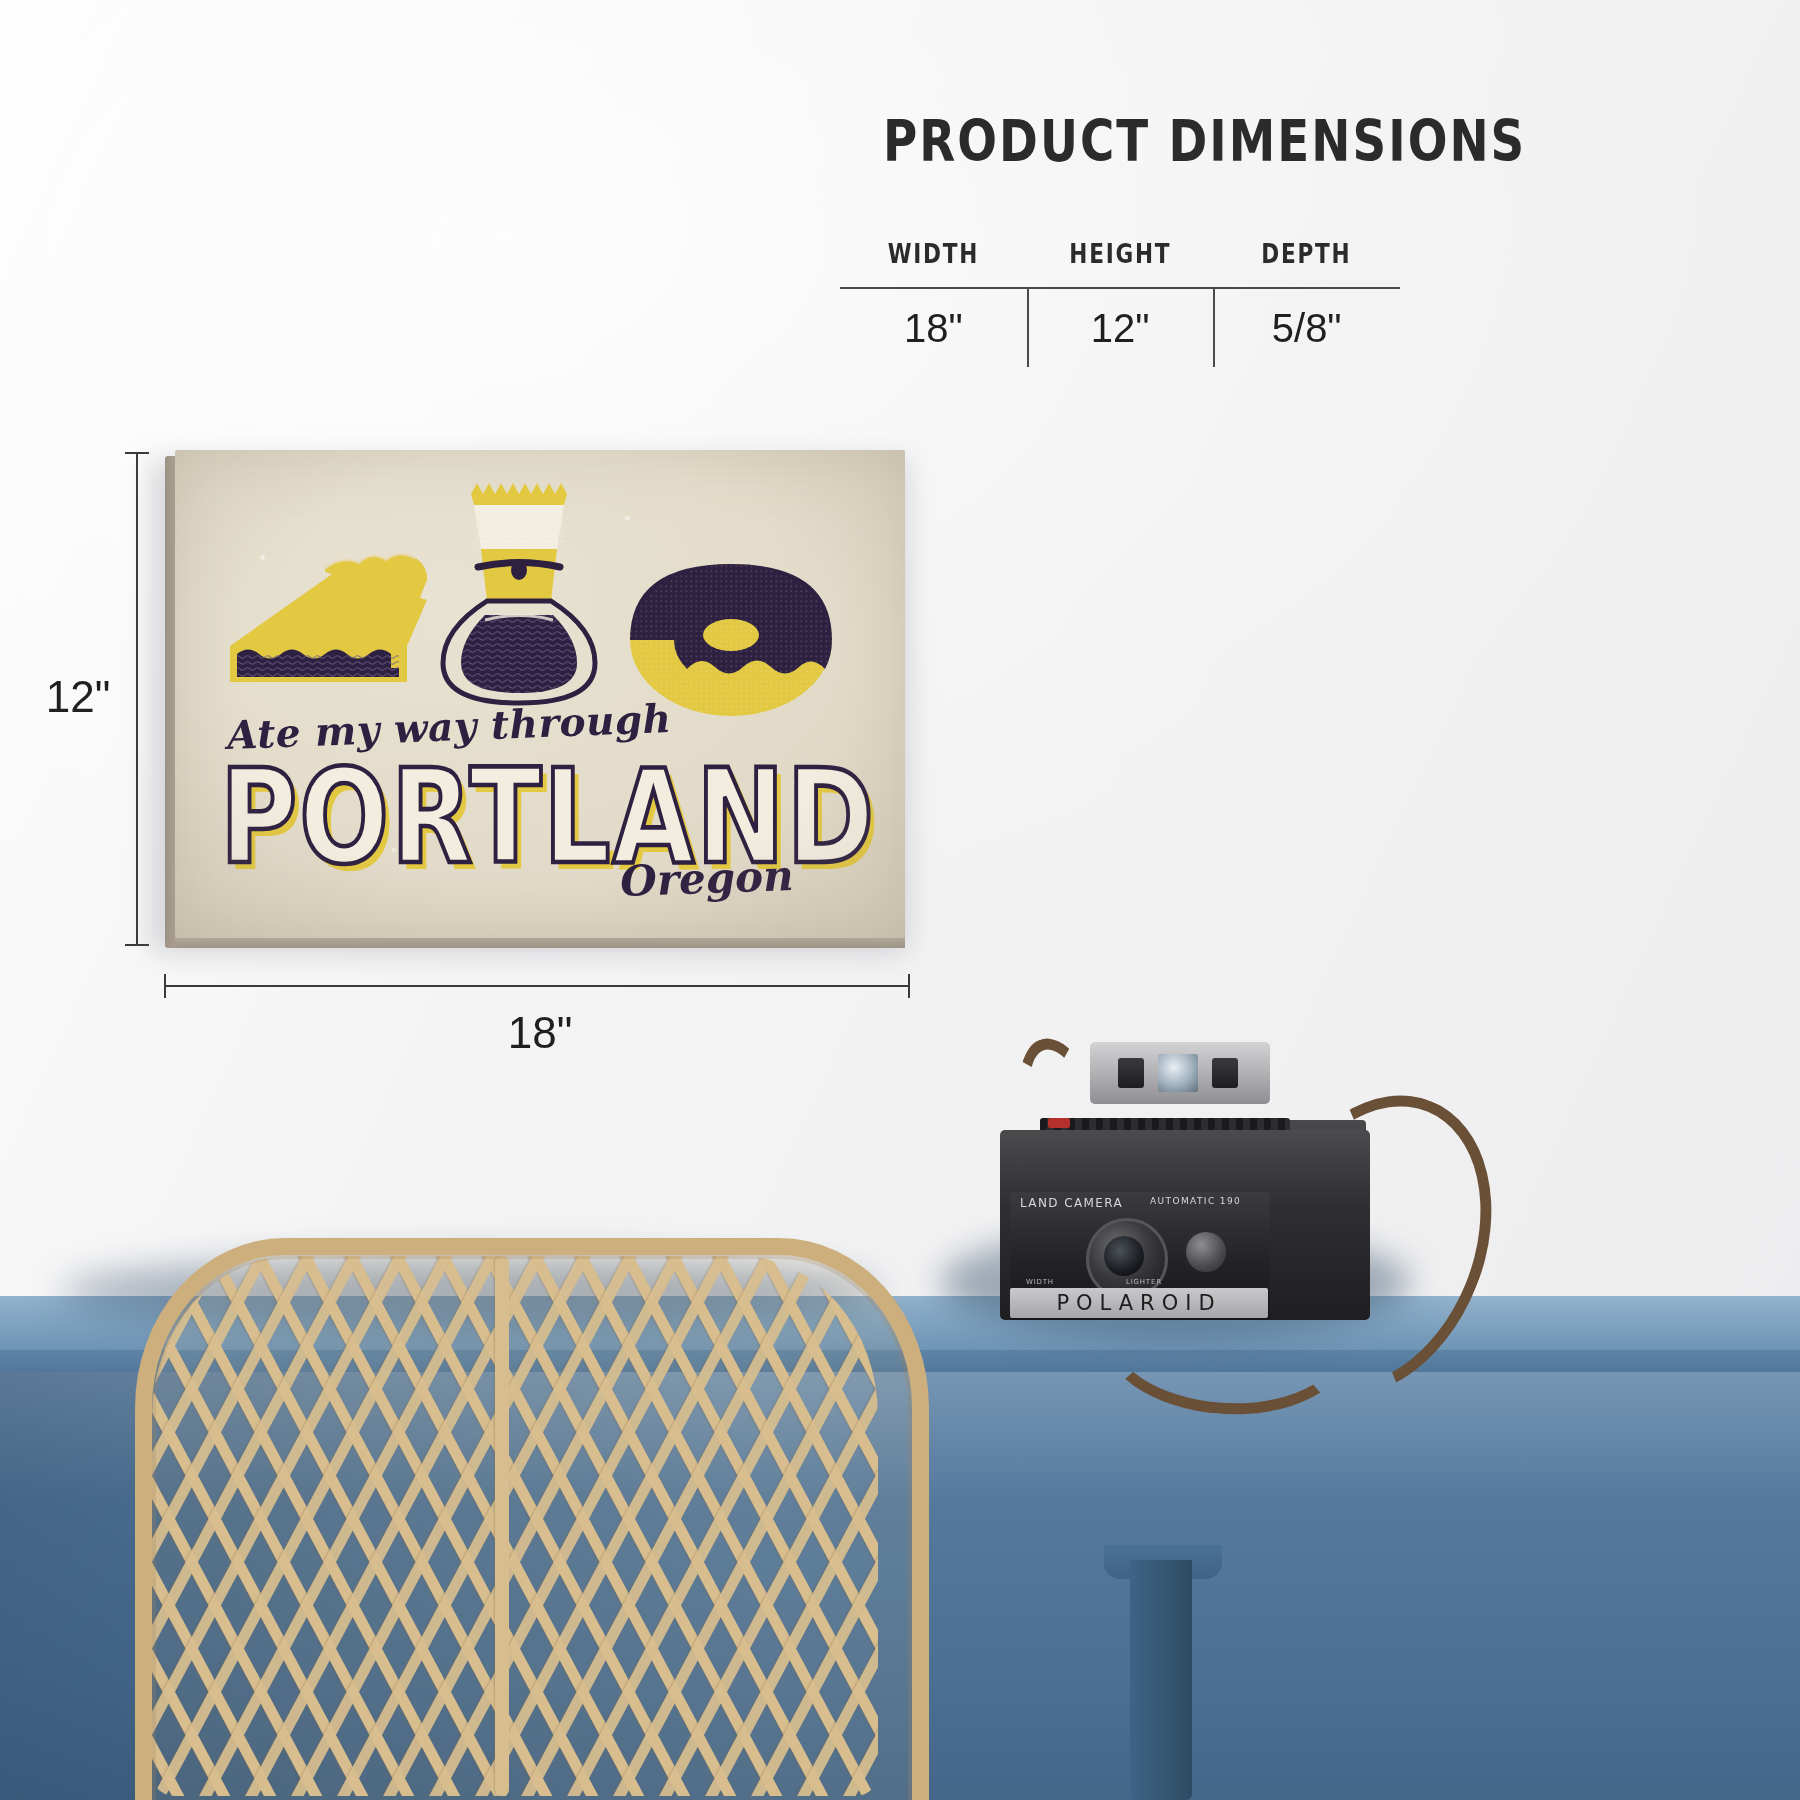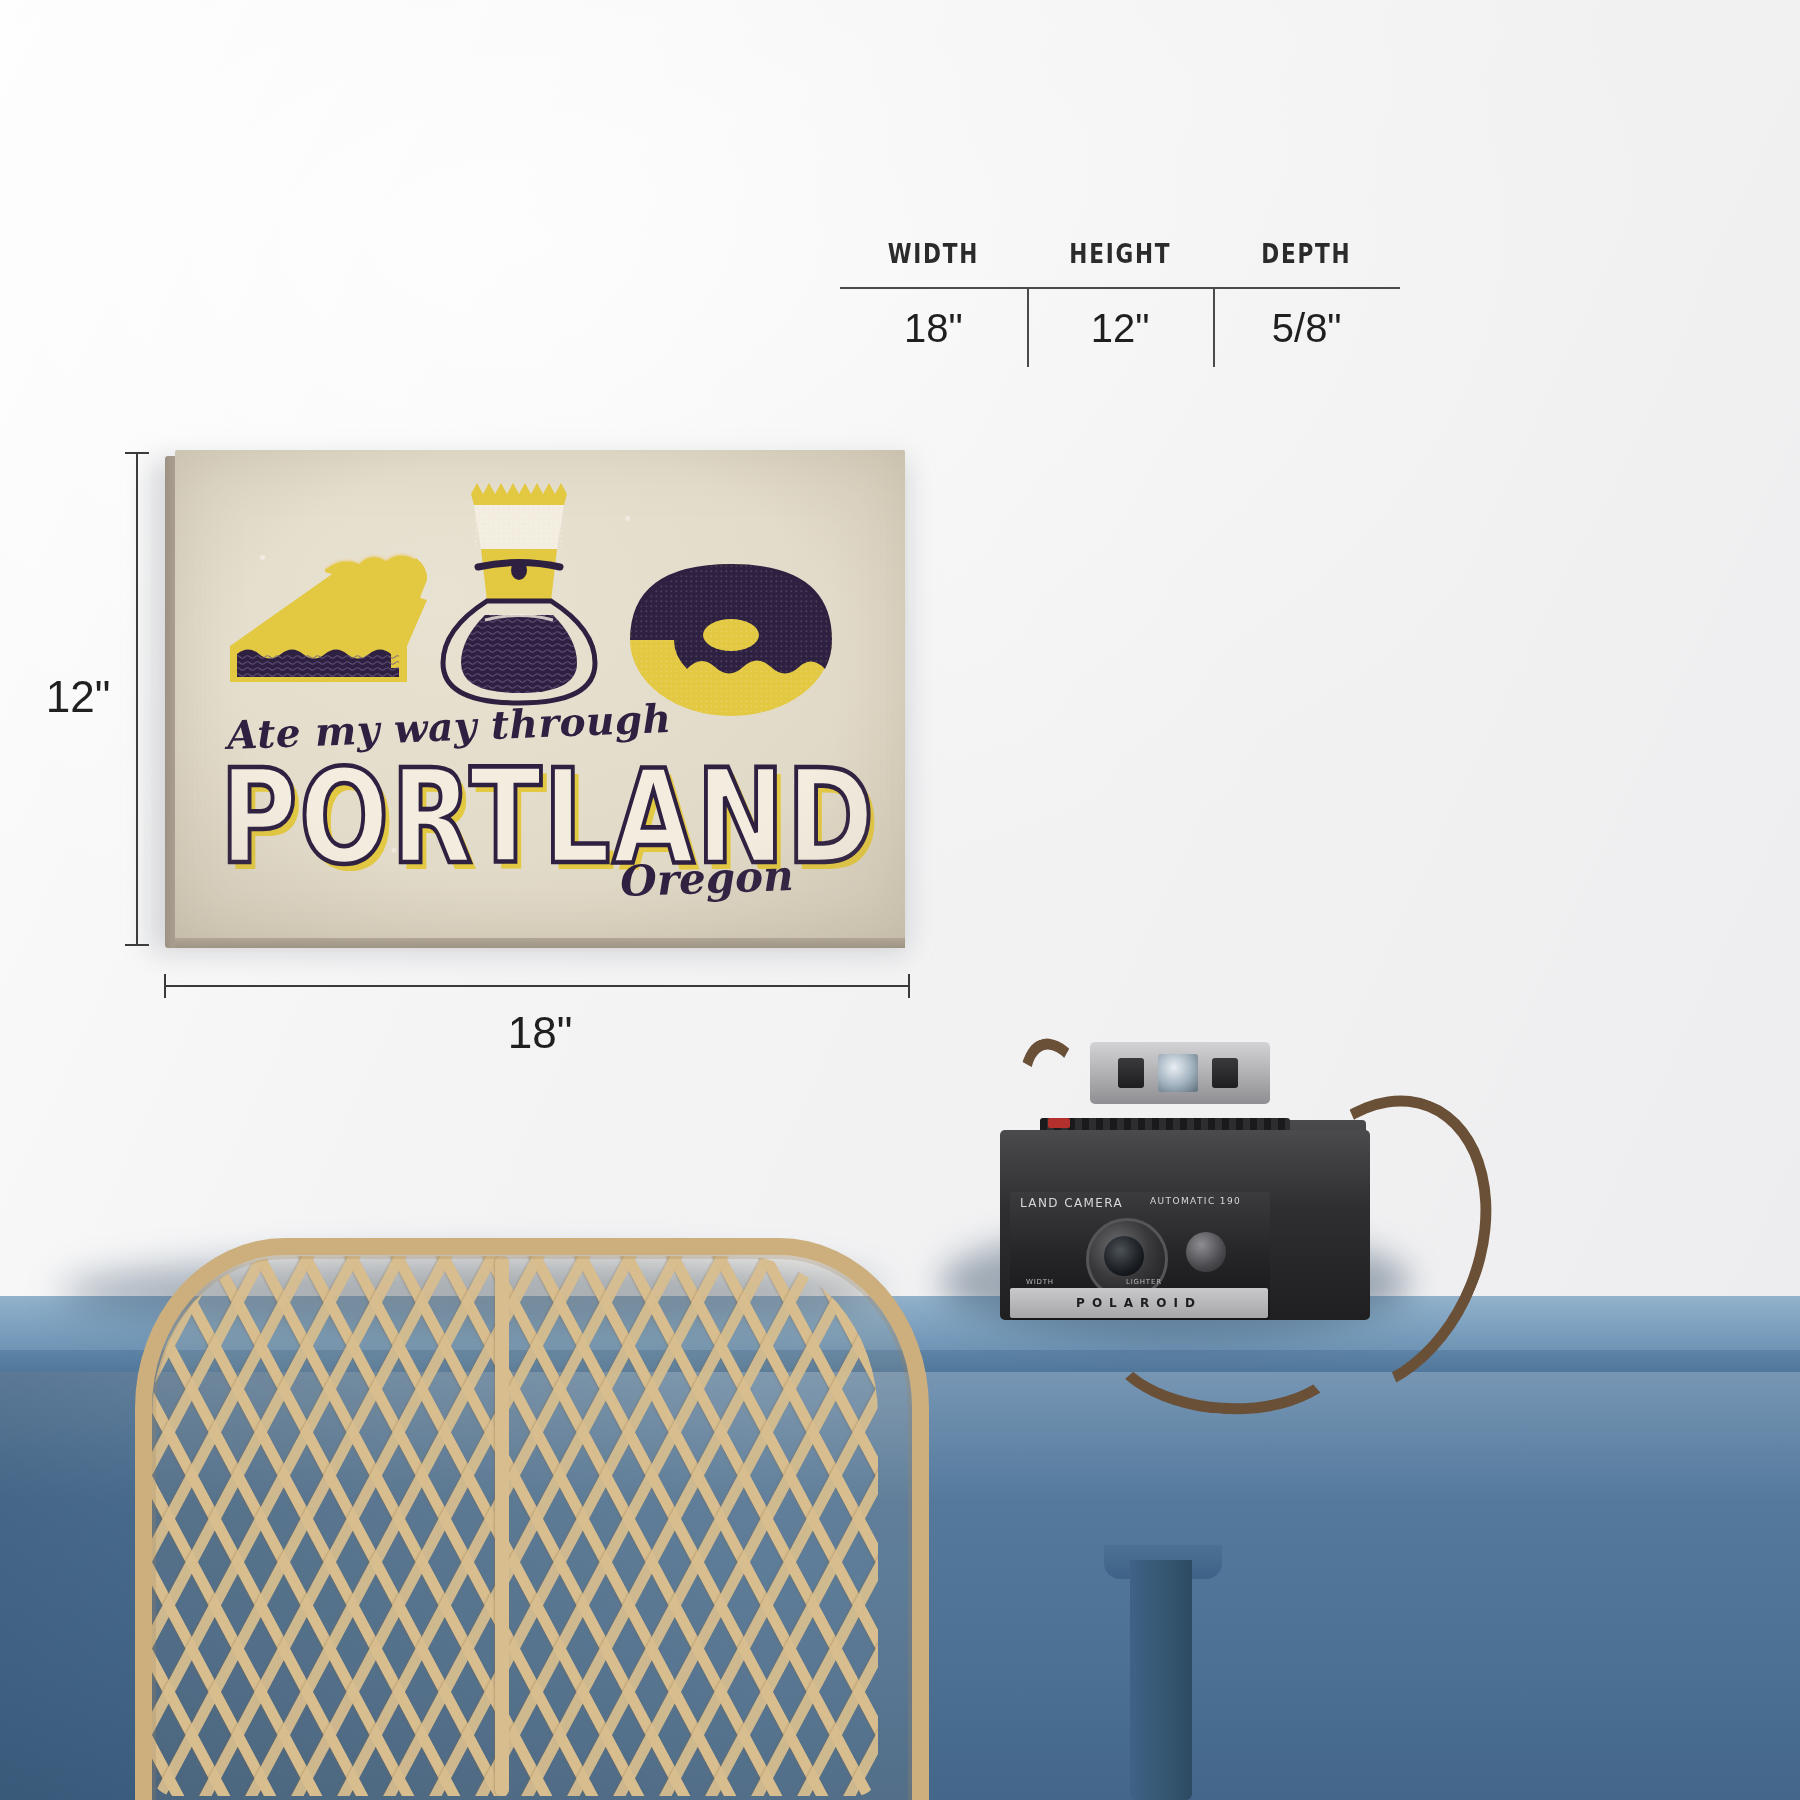--- a/index.html
+++ b/index.html
@@ -220,22 +220,22 @@
     background:radial-gradient(circle at 38% 32%, #8e8e92 0%, #4a4a4e 60%, #2a2a2d 100%);
     border-radius:50%;
   }
   .cam-plate{
     position:absolute;left:1010px;top:1288px;width:258px;height:30px;
     background:linear-gradient(180deg,#c9c9cb 0%,#a6a6a9 100%);
     border-radius:2px;
     display:flex;align-items:center;justify-content:center;
   }
   .cam-plate span{
-    font-family:"DejaVu Sans",sans-serif;font-size:12px;letter-spacing:7px;
-    color:#1d1d1f;font-weight:700;
+    font-family:"DejaVu Sans",sans-serif;font-size:21px;letter-spacing:7px;
+    color:#1d1d1f;font-weight:400;
   }
   .cam-label-l{
     position:absolute;left:1020px;top:1196px;
     font-family:"DejaVu Sans",sans-serif;font-size:12px;letter-spacing:1.4px;color:#d8d8da;
   }
   .cam-label-r{
     position:absolute;left:1150px;top:1196px;
     font-family:"DejaVu Sans",sans-serif;font-size:9px;letter-spacing:1.4px;color:#d8d8da;
   }
   .cam-sub-l{
@@ -316,20 +316,23 @@
   <div class="wall-sheen"></div>
 
   <div class="table-top"></div>
   <div class="table-edge"></div>
   <div class="table-body"></div>
   <div class="table-gloss"></div>
   <div class="table-shadow-left"></div>
   <div class="table-notch"></div>
   <div class="table-leg"></div>
 
+  <div class="header">
+    <div class="header-title">PRODUCT DIMENSIONS</div>
+  </div>
 
   <div class="dimtable">
     <div class="dim-head">
       <div class="cell">WIDTH</div>
       <div class="cell">HEIGHT</div>
       <div class="cell">DEPTH</div>
     </div>
     <div class="dim-rule"></div>
     <div class="dim-vals">
       <div class="cell">18"</div>

